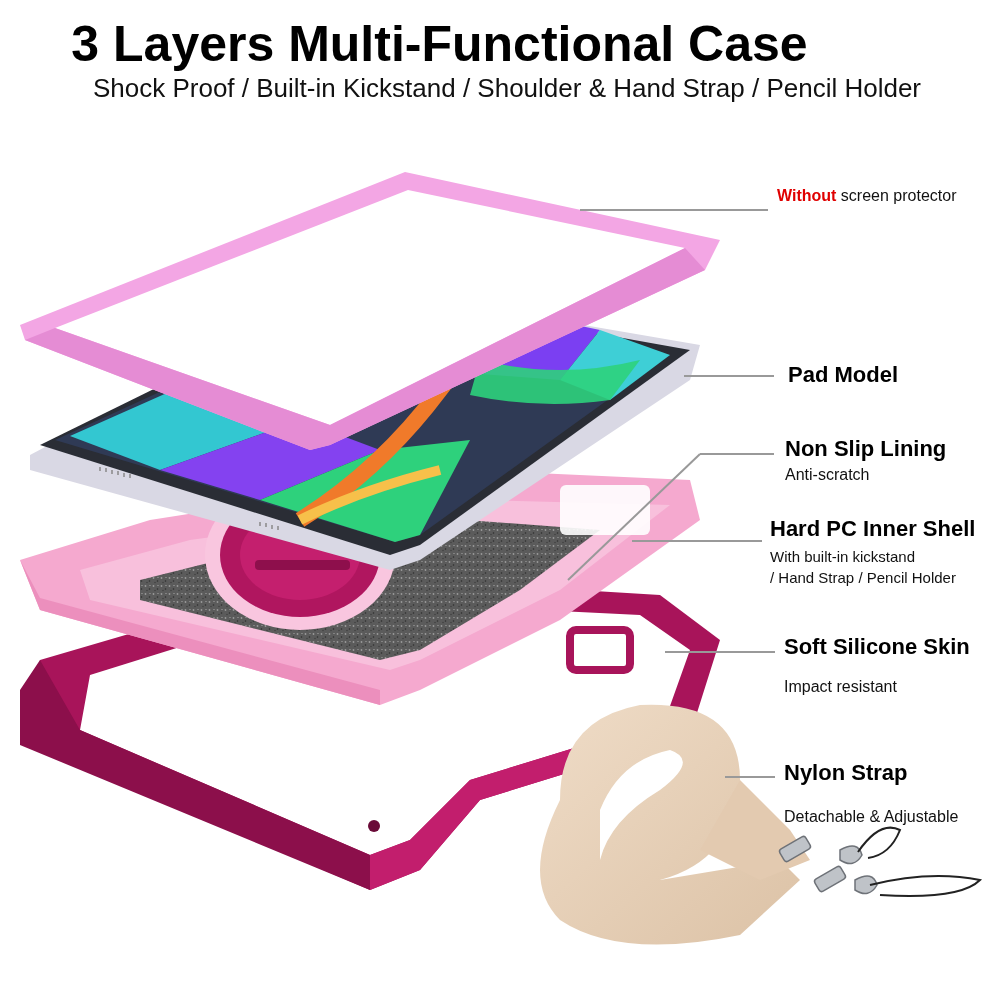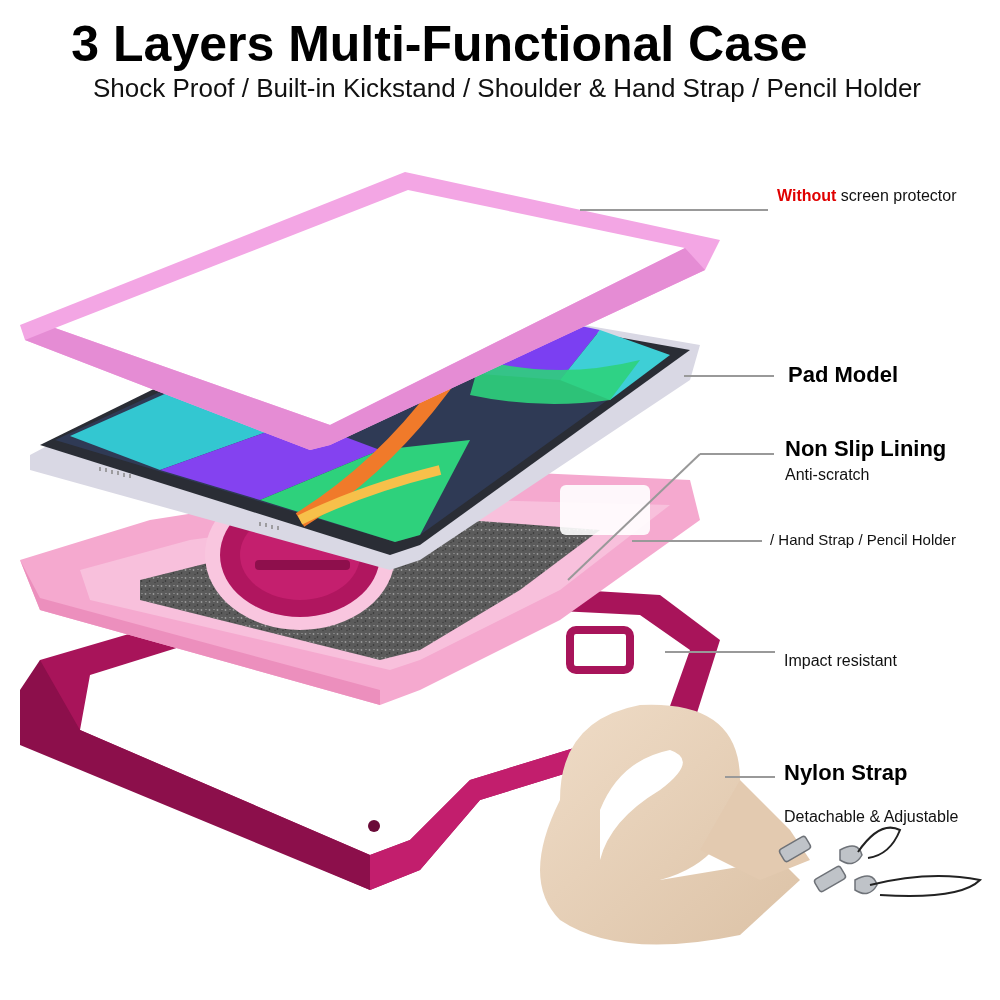--- a/index.html
+++ b/index.html
@@ -141,23 +141,26 @@
 <div class="label" style="left:788px; top:362px;">
   <div class="head">Pad Model</div>
 </div>
 
 <div class="label" style="left:785px; top:436px;">
   <div class="head">Non Slip Lining</div>
   <div class="sub" style="margin-top:2px;">Anti-scratch</div>
 </div>
 
 <div class="label" style="left:770px; top:516px;">
-  <div class="sub" style="font-size:15px; margin-top:13px;">/ Hand Strap / Pencil Holder</div>
+  <div class="head">Hard PC Inner Shell</div>
+  <div class="sub" style="font-size:15px; margin-top:4px;">With built-in kickstand</div>
+  <div class="sub" style="font-size:15px; margin-top:0;">/ Hand Strap / Pencil Holder</div>
 </div>
 
 <div class="label" style="left:784px; top:634px;">
+  <div class="head">Soft Silicone Skin</div>
   <div class="sub" style="margin-top:16px;">Impact resistant</div>
 </div>
 
 <div class="label" style="left:784px; top:760px;">
   <div class="head">Nylon Strap</div>
   <div class="sub" style="margin-top:20px;">Detachable &amp; Adjustable</div>
 </div>
 
 </body></html>

